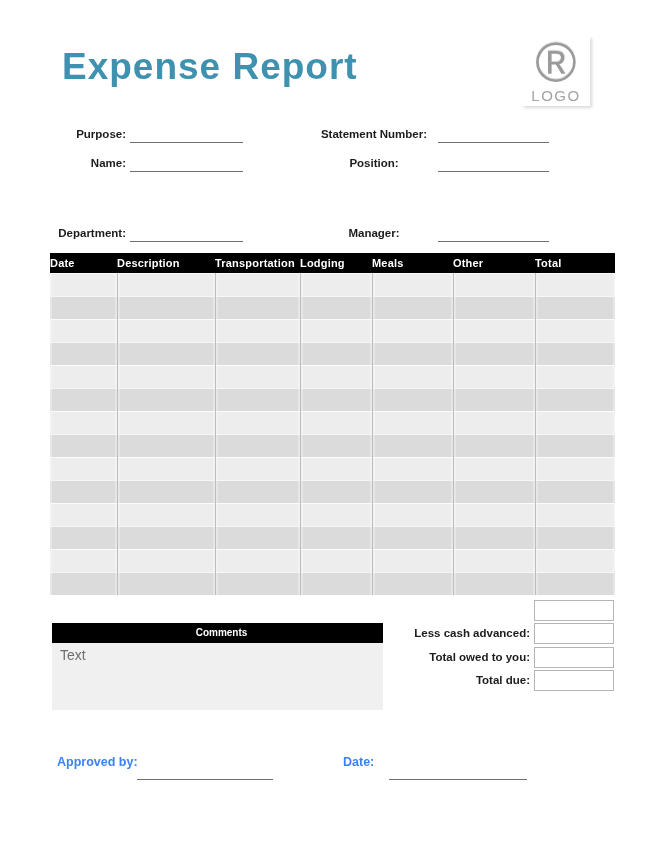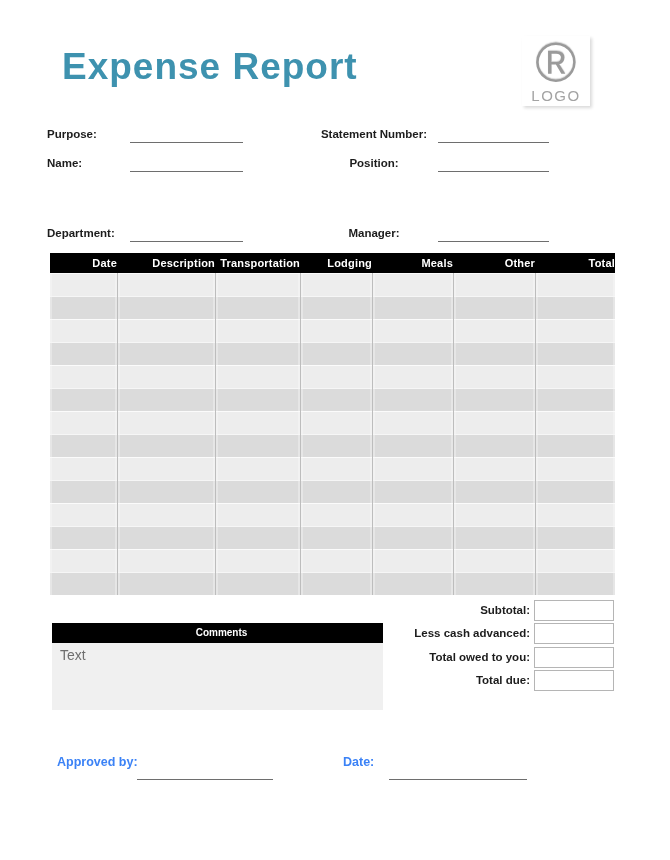--- a/index.html
+++ b/index.html
@@ -15,31 +15,31 @@
   .logo-box { position:absolute; left:522px; top:36px; width:68px; height:70px;
               background:#ffffff; box-shadow:2px 2px 3px rgba(0,0,0,0.15);
               text-align:center; padding-top:1px; }
   .logo-mark { font-size:56px; line-height:52px; color:#9a9a9a;
                text-shadow:0 1px 1px rgba(255,255,255,0.9), 0 -1px 1px rgba(0,0,0,0.18); }
   .logo-text { font-size:15px; letter-spacing:1.5px; color:#a3a3a3; line-height:14px; }
 
   
   .form-row { position:absolute; left:0; width:670px; height:20px; }
   .fr-label { position:absolute; top:0; font-size:11.5px; font-weight:bold; color:#1c1c1c; line-height:14px; }
-  .fr-l1 { left:47px; width:92px; }
+  .fr-l1 { left:34px; width:92px; text-align:right; }
   .fr-l2 { left:300px; width:148px; text-align:center; }
   .fr-line { position:absolute; top:15px; height:0; border-bottom:1px solid #6e6e6e; }
   .fr-line1 { left:130px; width:113px; }
   .fr-line2 { left:438px; width:111px; }
 
   
   .table-wrap { position:absolute; left:50px; top:253px; width:565px; }
   table.expense { border-collapse:collapse; width:565px; table-layout:fixed; }
   table.expense th { background:#000000; color:#ffffff; font-size:11px; font-weight:bold;
-                     height:20px; text-align:right; padding:0; letter-spacing:0.2px; }
+                     height:20px; text-align:left; padding:0; letter-spacing:0.2px; }
   table.expense td { height:23px; padding:0;
                      border-right:1px solid #bdbdbd; border-top:1px solid rgba(255,255,255,0.75);
                      box-shadow:inset 2px 0 0 rgba(255,255,255,0.3), inset -2px 0 0 rgba(255,255,255,0.3); }
   table.expense td:last-child { border-right:none; }
   tr.row-light td { background:#EDEDED; }
   tr.row-dark  td { background:#DBDBDB; }
 
   
   .summary-row { position:absolute; left:0; width:670px; height:22px; }
   .summary-label { position:absolute; left:330px; width:200px; text-align:right;
@@ -243,21 +243,20 @@
             <td></td>
             <td></td>
             <td></td>
           </tr>
         </tbody>
     </table>
   </div>
 
   <div id="summary">
       <div class="summary-row" style="top: 600px;">
-        <div class="summary-label">Subtotal:</div>
         <div class="summary-box"></div>
       </div>
       <div class="summary-row" style="top: 623px;">
         <div class="summary-label">Less cash advanced:</div>
         <div class="summary-box"></div>
       </div>
       <div class="summary-row" style="top: 647px;">
         <div class="summary-label">Total owed to you:</div>
         <div class="summary-box"></div>
       </div>

